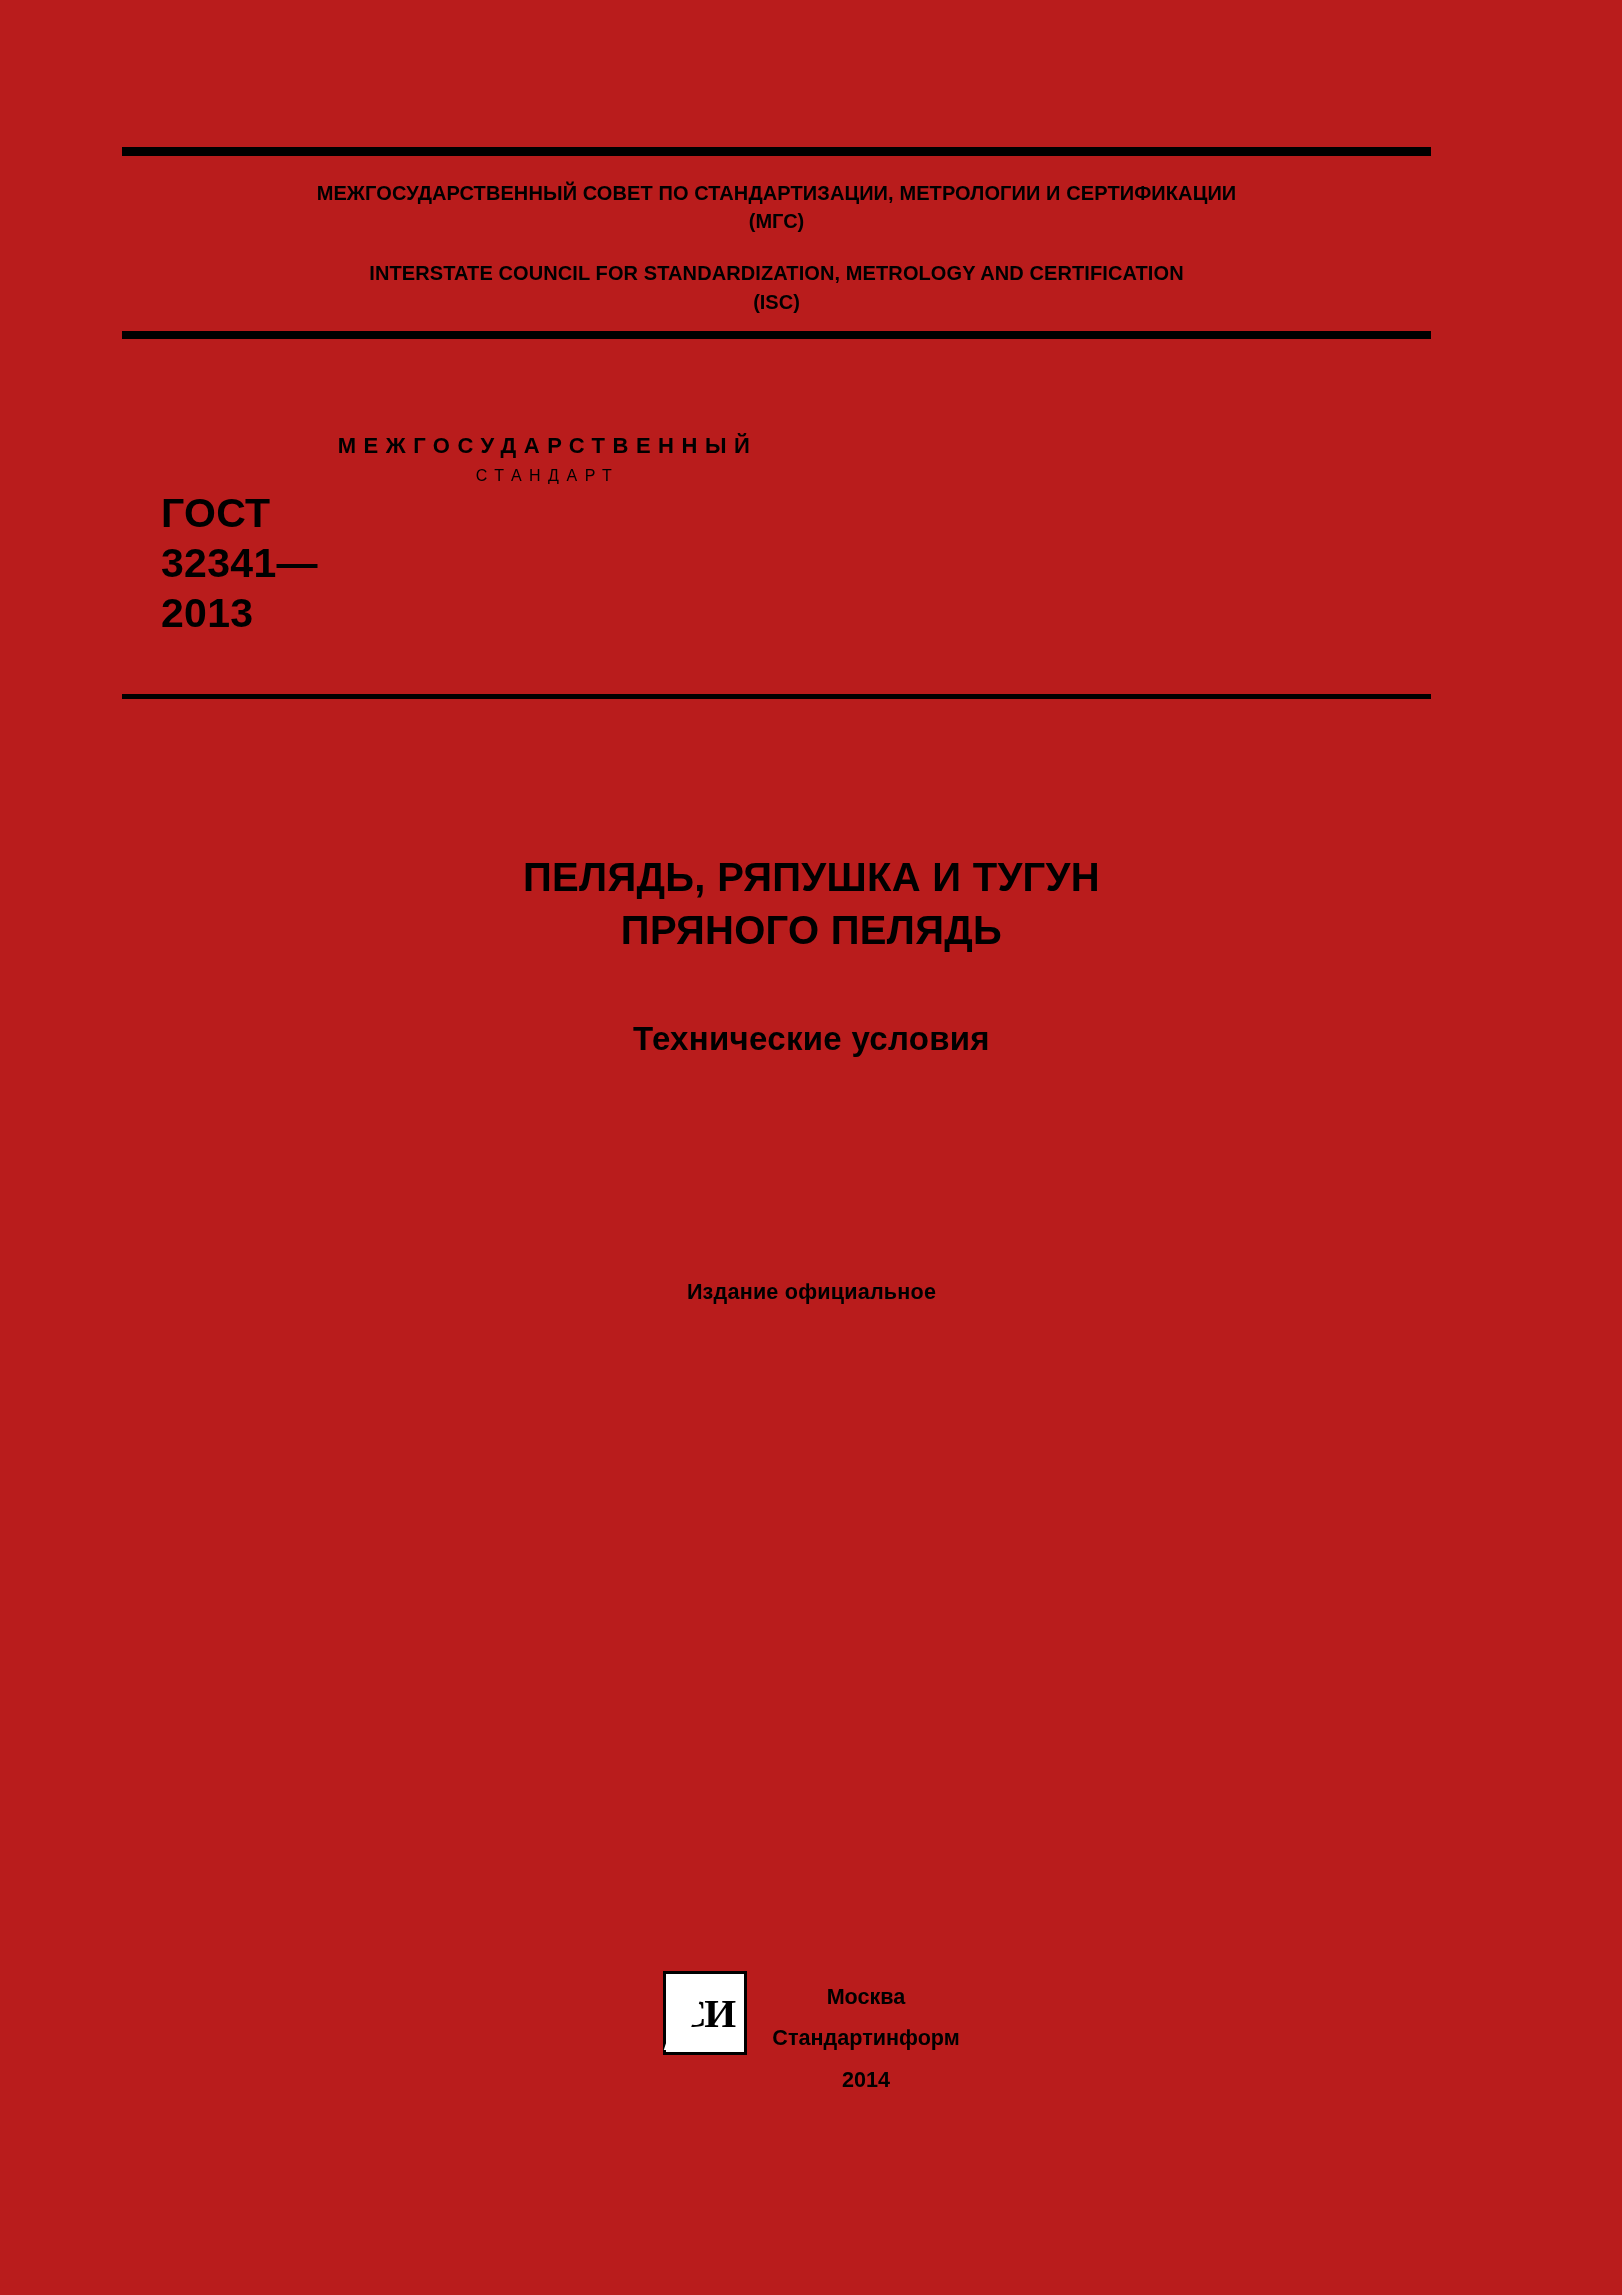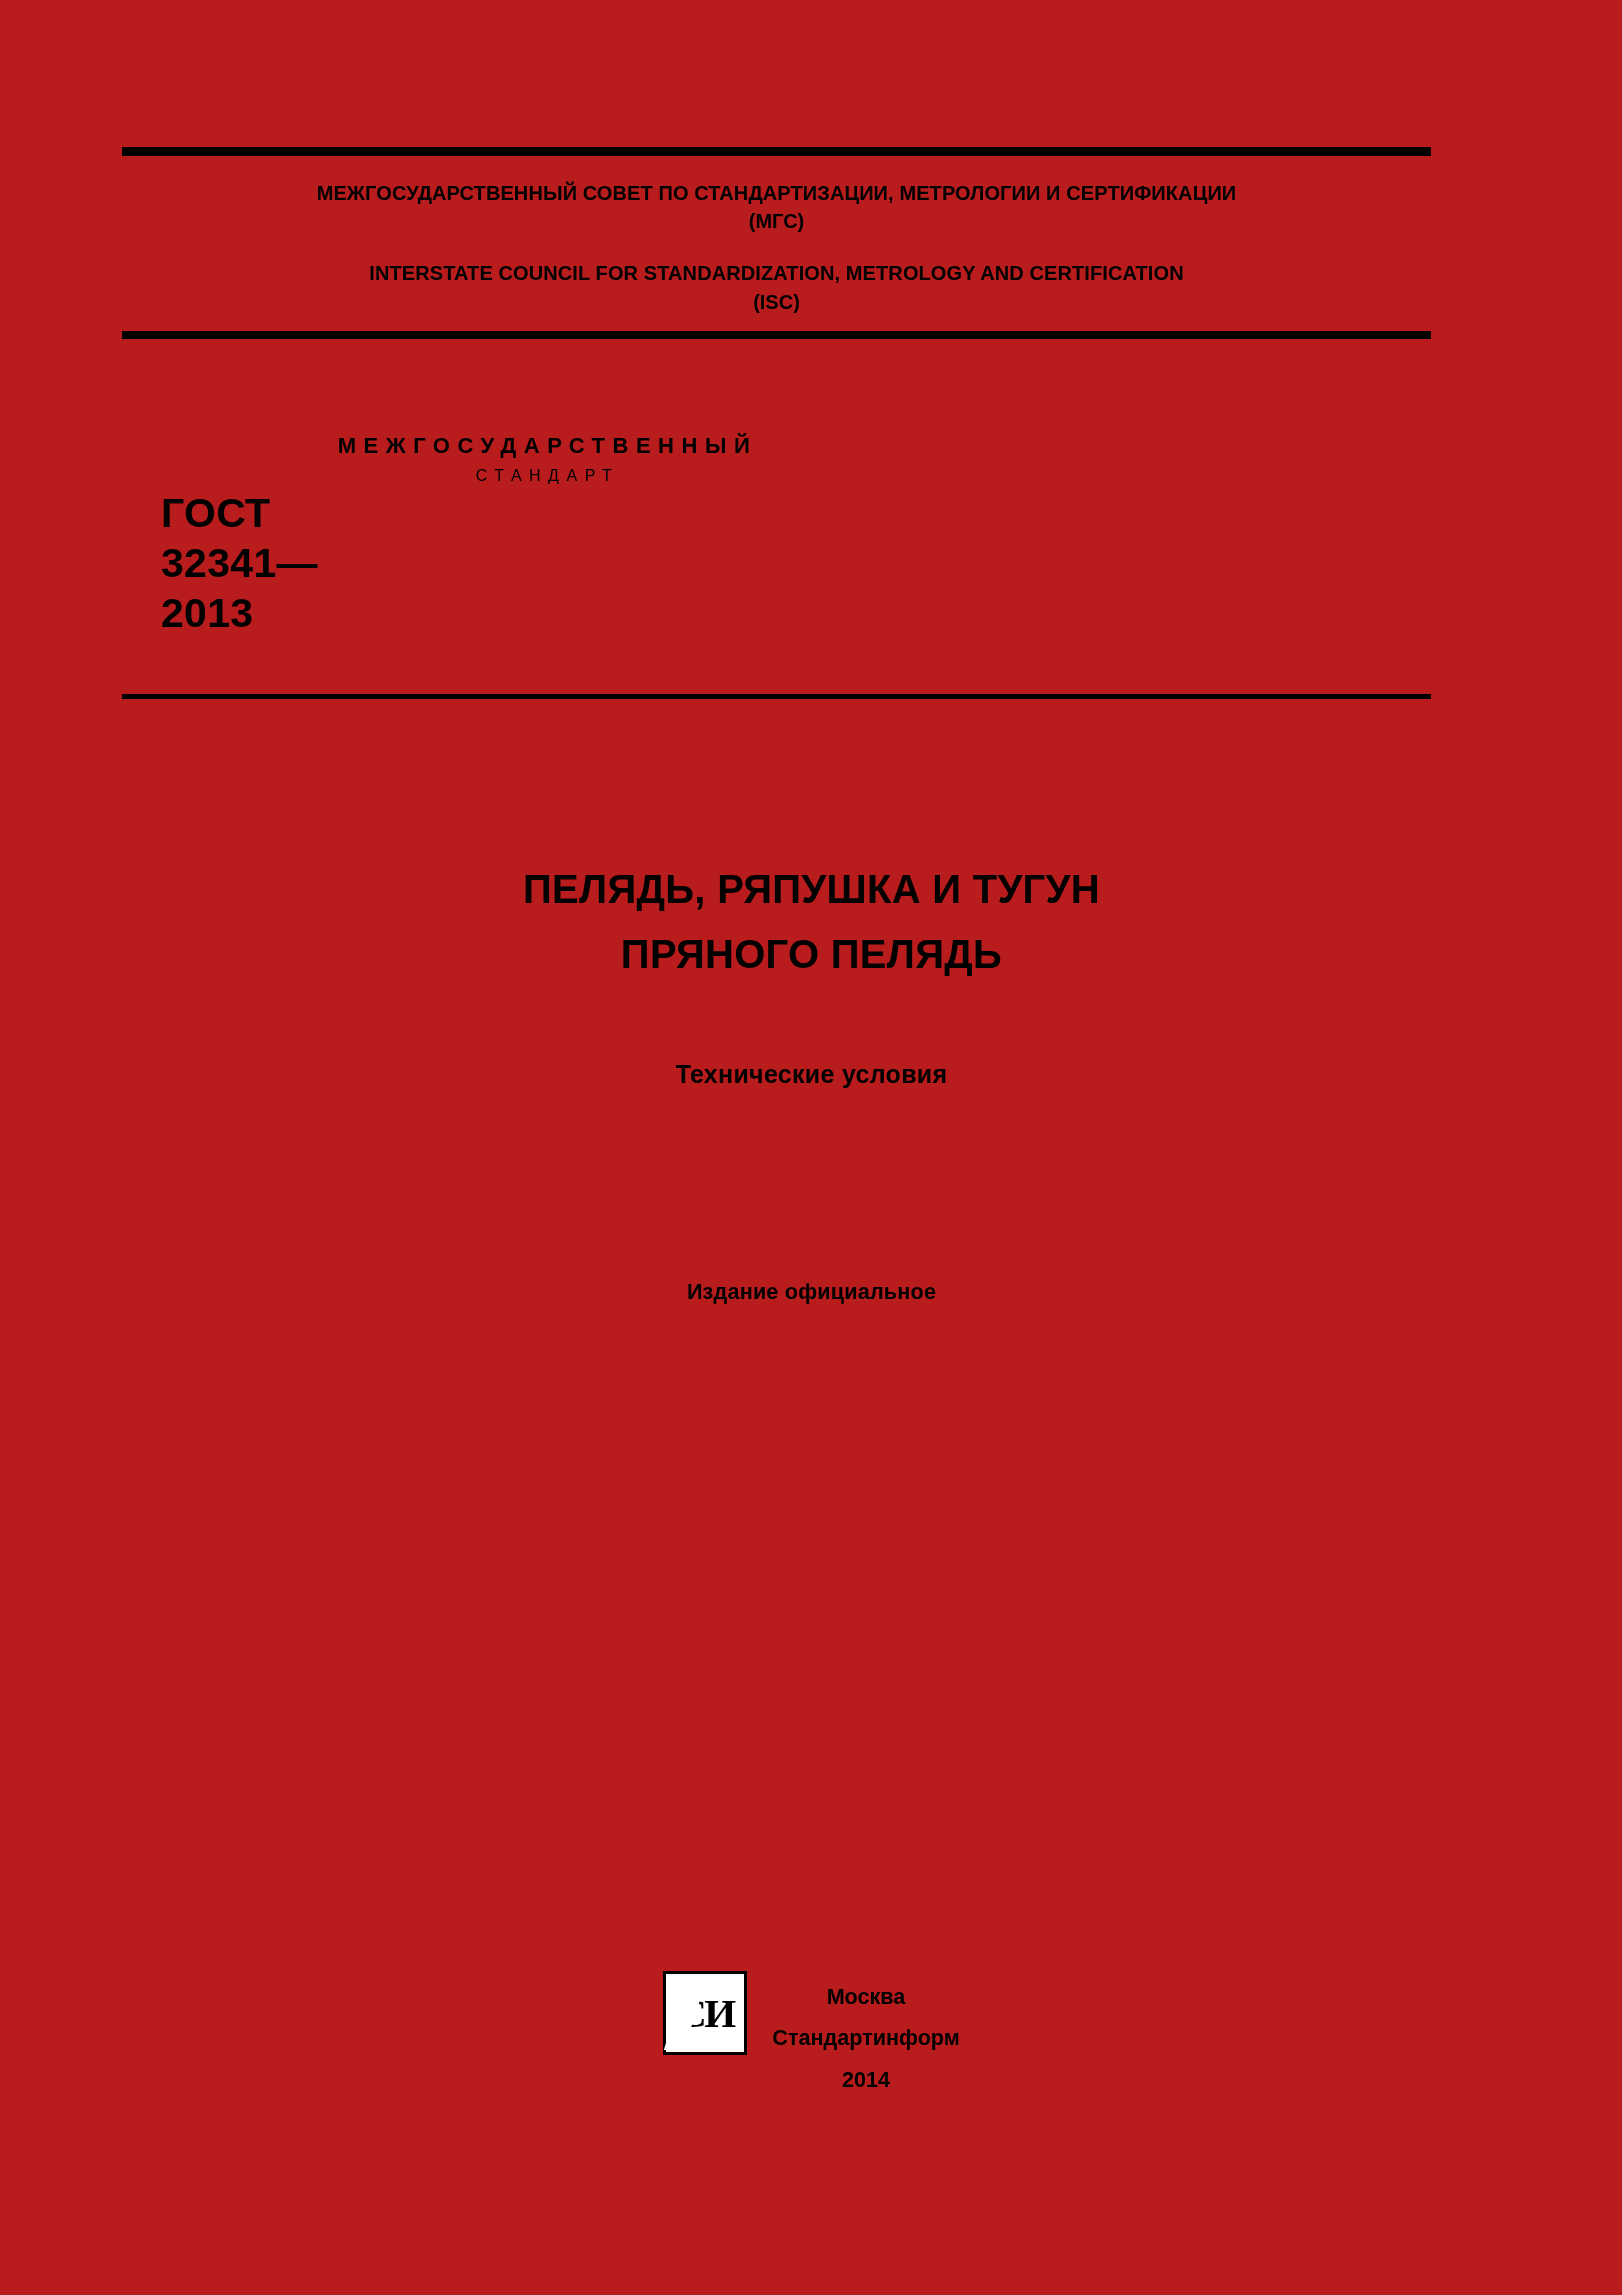--- a/index.html
+++ b/index.html
@@ -115,29 +115,28 @@
     left: 0;
     top: 851px;
     width: 1623px;
     text-align: center;
   }
   .doc-title .t-line {
     font-size: 40px;
     font-weight: bold;
     line-height: 1.32;
     letter-spacing: 0.3px;
-    margin-top: 12px;
   }
   .doc-subtitle {
     position: absolute;
     left: 0;
-    top: 1060px;
-    width: 1623px;
-    text-align: center;
-    font-size: 25px;
+    top: 1020px;
+    width: 1623px;
+    text-align: center;
+    font-size: 33px;
     font-weight: bold;
     letter-spacing: 0.3px;
   }
 
   .official {
     position: absolute;
     left: 0;
     top: 1279px;
     width: 1623px;
     text-align: center;

